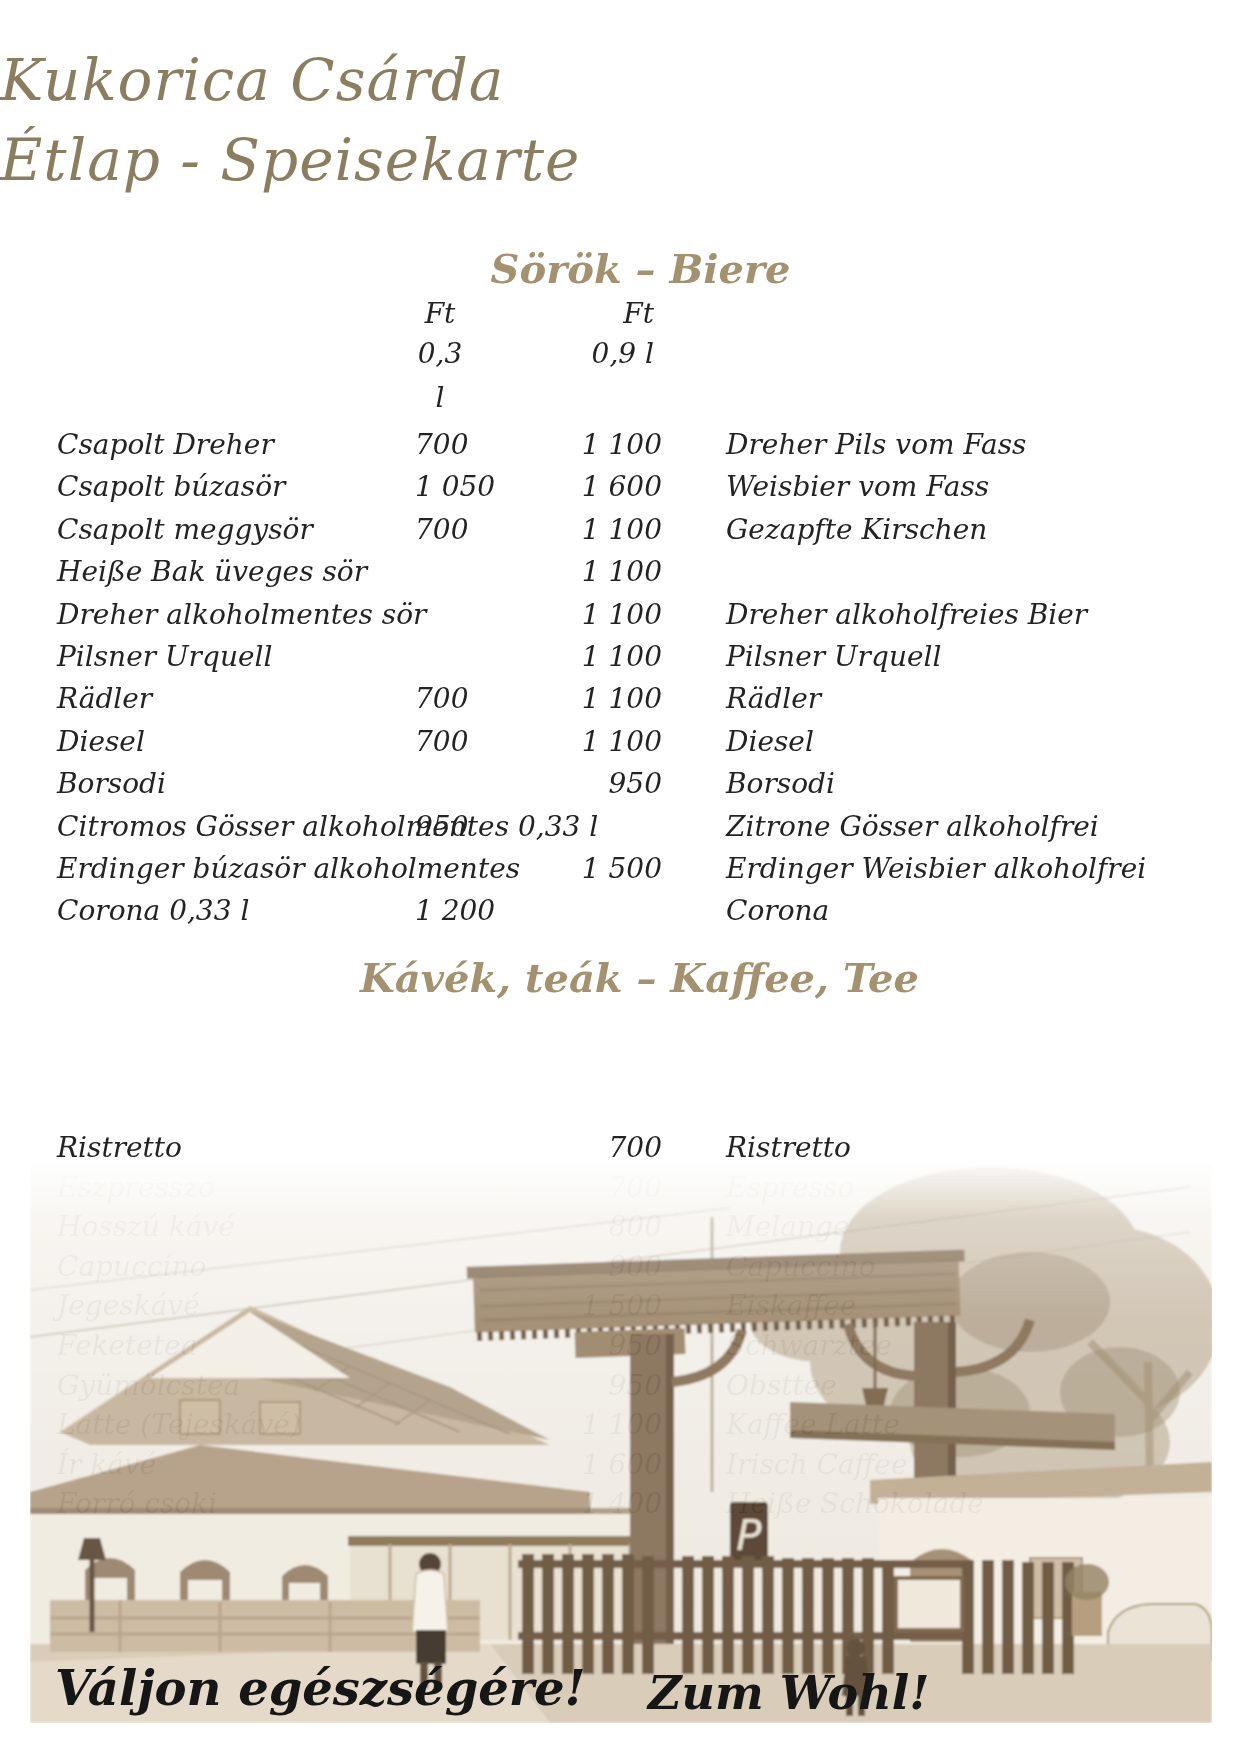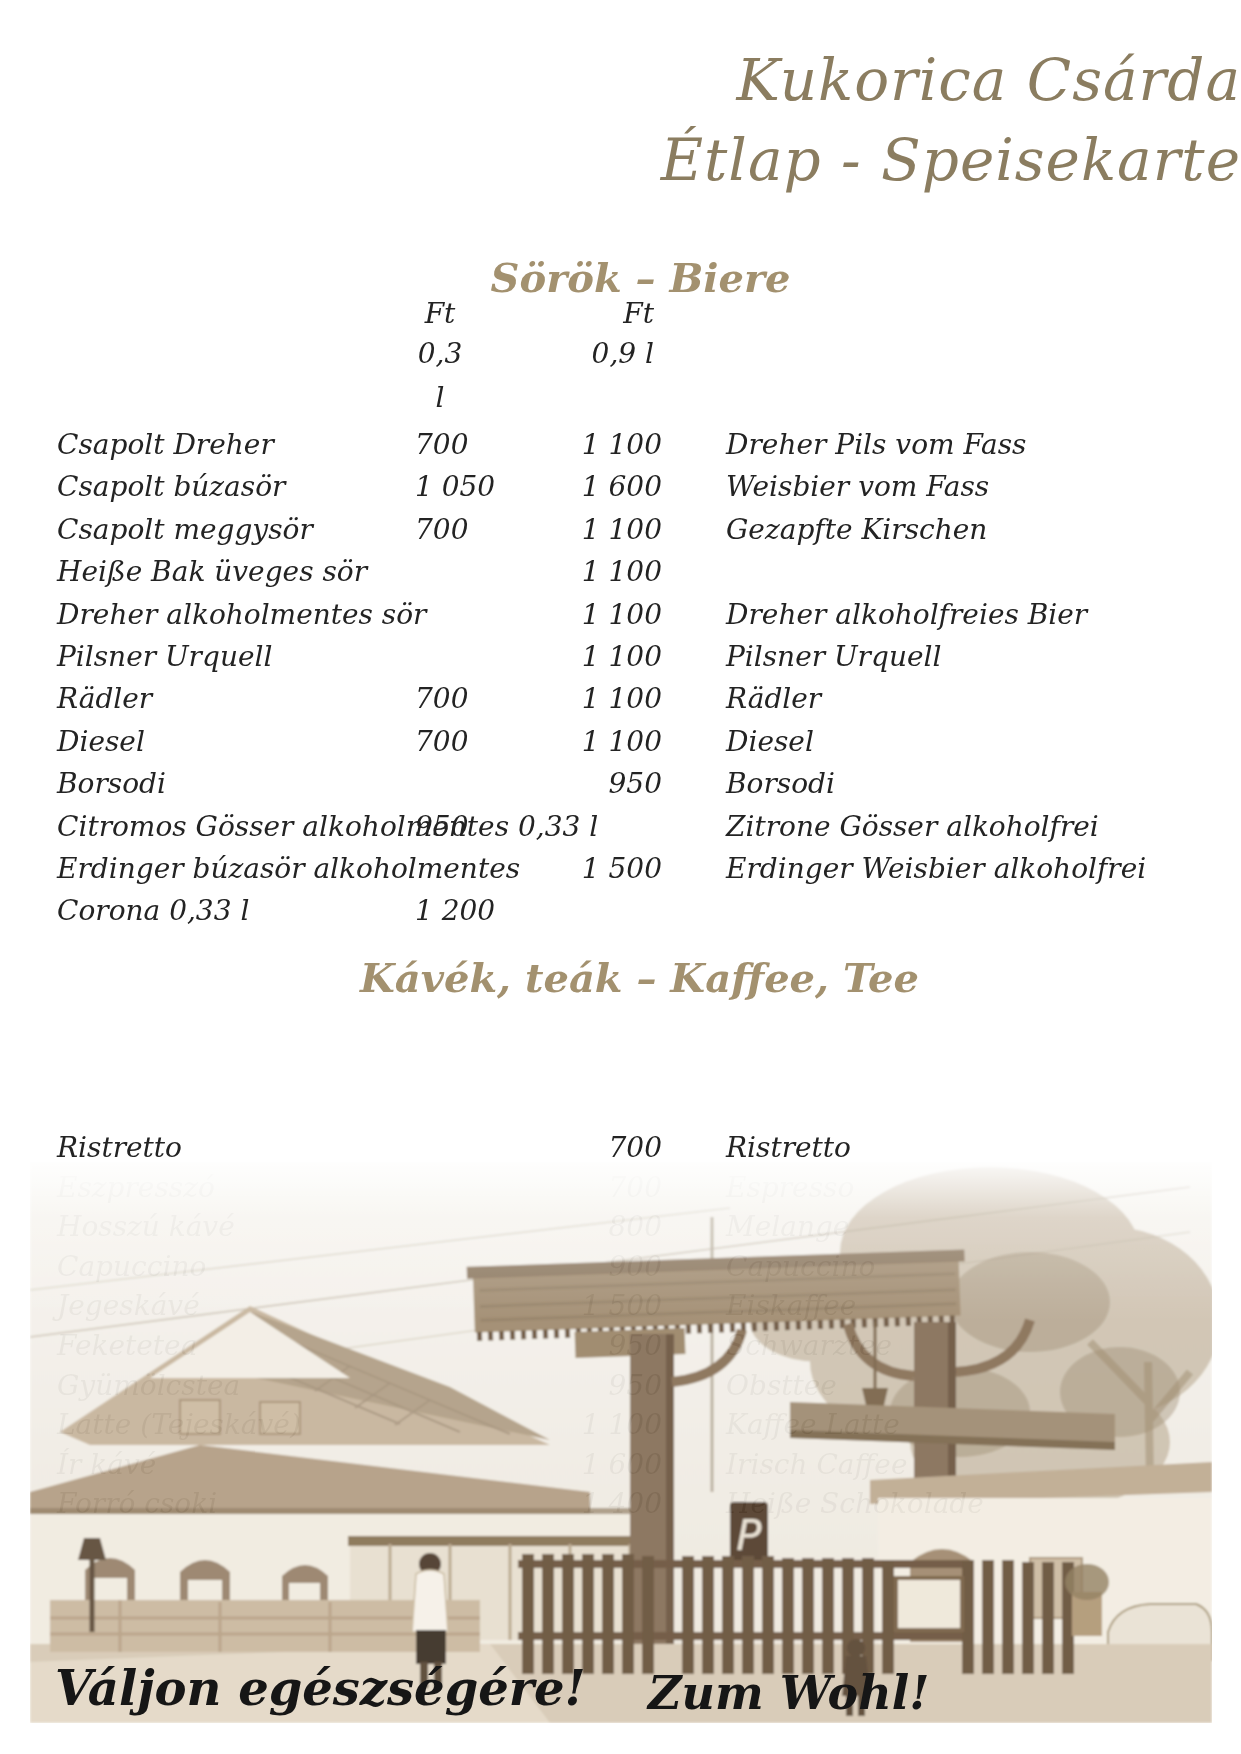--- a/index.html
+++ b/index.html
@@ -1,25 +1,25 @@
 <!DOCTYPE html>
 <html><head>
 <meta charset="utf-8">
 <style>
   html,body{margin:0;padding:0;background:#ffffff;}
   .page{
     position:relative;width:1241px;height:1754px;background:#ffffff;overflow:hidden;
     font-family:"DejaVu Serif","Liberation Serif",serif;font-style:italic;color:#232323;
   }
   
-  .title-block{position:absolute;top:40px;left:0;right:0;text-align:right;color:#8b7d60;}
+  .title-block{position:absolute;top:40px;left:0;right:0;text-align:left;color:#8b7d60;}
   .title-line{font-size:58px;line-height:80px;font-weight:normal;letter-spacing:1px;}
   
   .section-head{position:absolute;left:0;right:0;text-align:center;color:#a3916f;font-size:40px;line-height:46px;}
-  .section-head.beers{top:222px;padding-left:40px;}
+  .section-head.beers{top:213px;padding-left:40px;}
   .section-head.coffee{top:922px;padding-left:38px;}
   
   .beer-area{position:absolute;left:57px;right:30px;top:296px;font-size:28px;}
   .bgrid{display:grid;grid-template-columns:358px 50px 197px 1fr;}
   .bhdr{line-height:36px;}
   .bhdr2{line-height:44px;}
   .c-mid{text-align:center;grid-column:2;}
   .c-right{text-align:right;padding-right:8px;grid-column:3;}
   .rows{display:grid;grid-template-columns:358px 50px 197px 1fr;grid-auto-rows:42.4px;margin-top:4px;}
   .rows > span{line-height:42.4px;white-space:nowrap;}
@@ -113,20 +113,21 @@
         <span class="cell-de">Zitrone Gösser alkoholfrei</span>
 
         <span class="cell-name">Erdinger búzasör alkoholmentes</span>
         <span class="cell-p03"></span>
         <span class="cell-p05">1 500</span>
         <span class="cell-de">Erdinger Weisbier alkoholfrei</span>
 
         <span class="cell-name">Corona 0,33 l</span>
         <span class="cell-p03">1 200</span>
         <span class="cell-p05"></span>
+        <span class="cell-de">Corona</span>
 
     </div>
   </div>
 
   <h2 class="section-head coffee">Kávék, teák – Kaffee, Tee</h2>
 
   <div class="coffee-area">
     <div class="crows">
 
         <span class="ccell-name">Ristretto</span>

